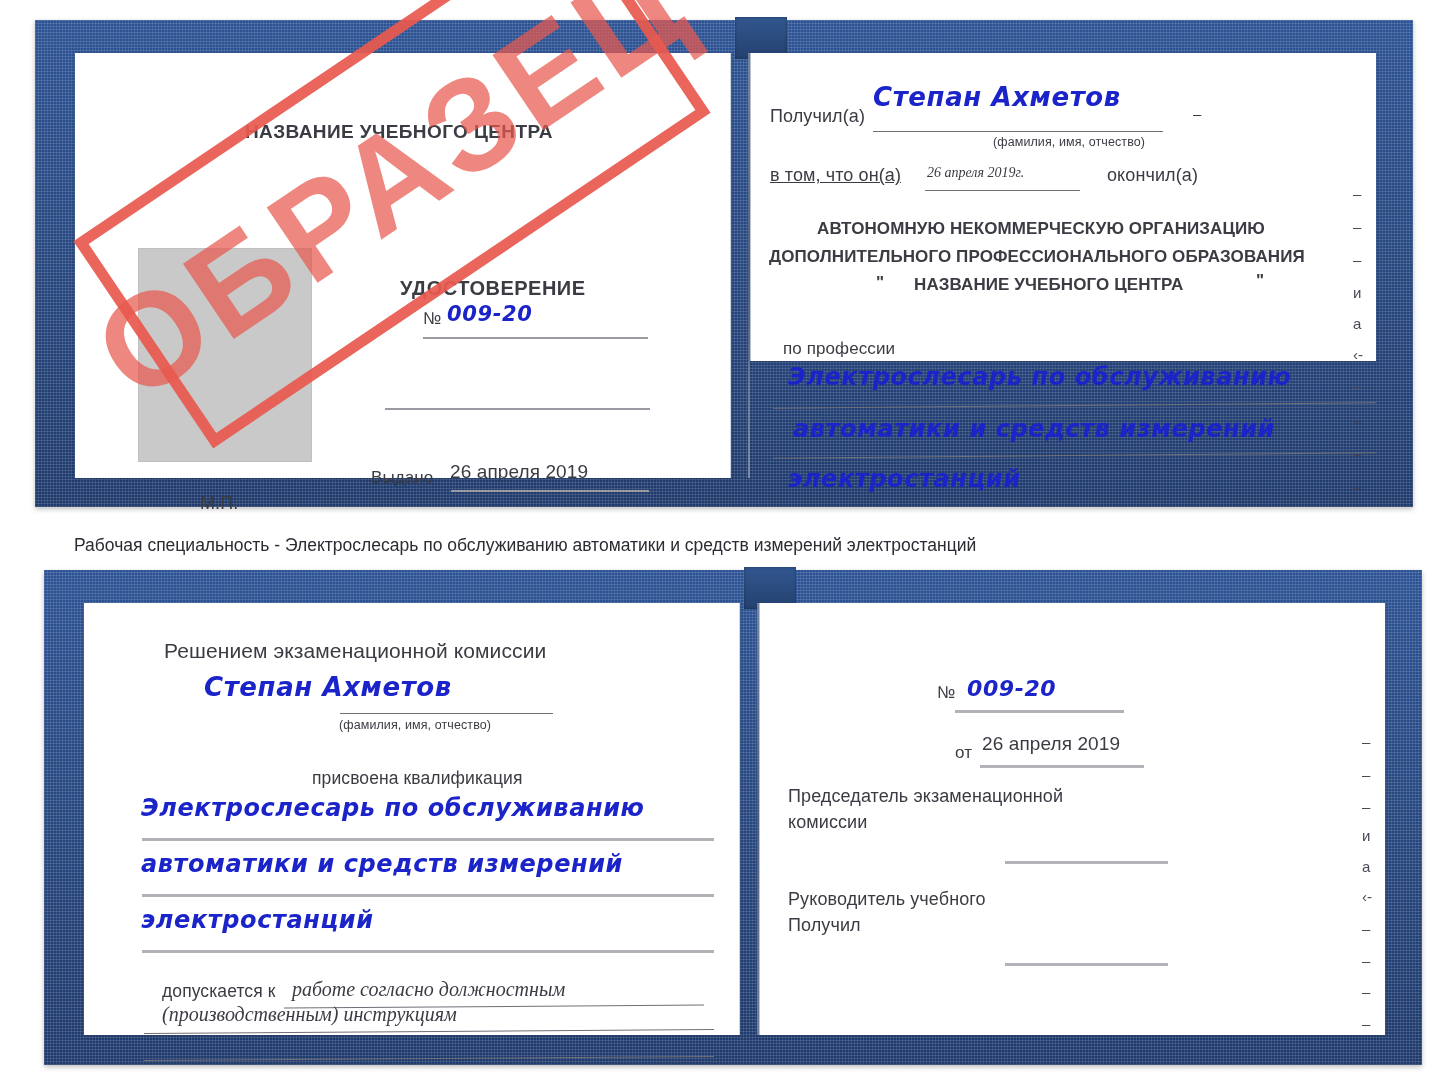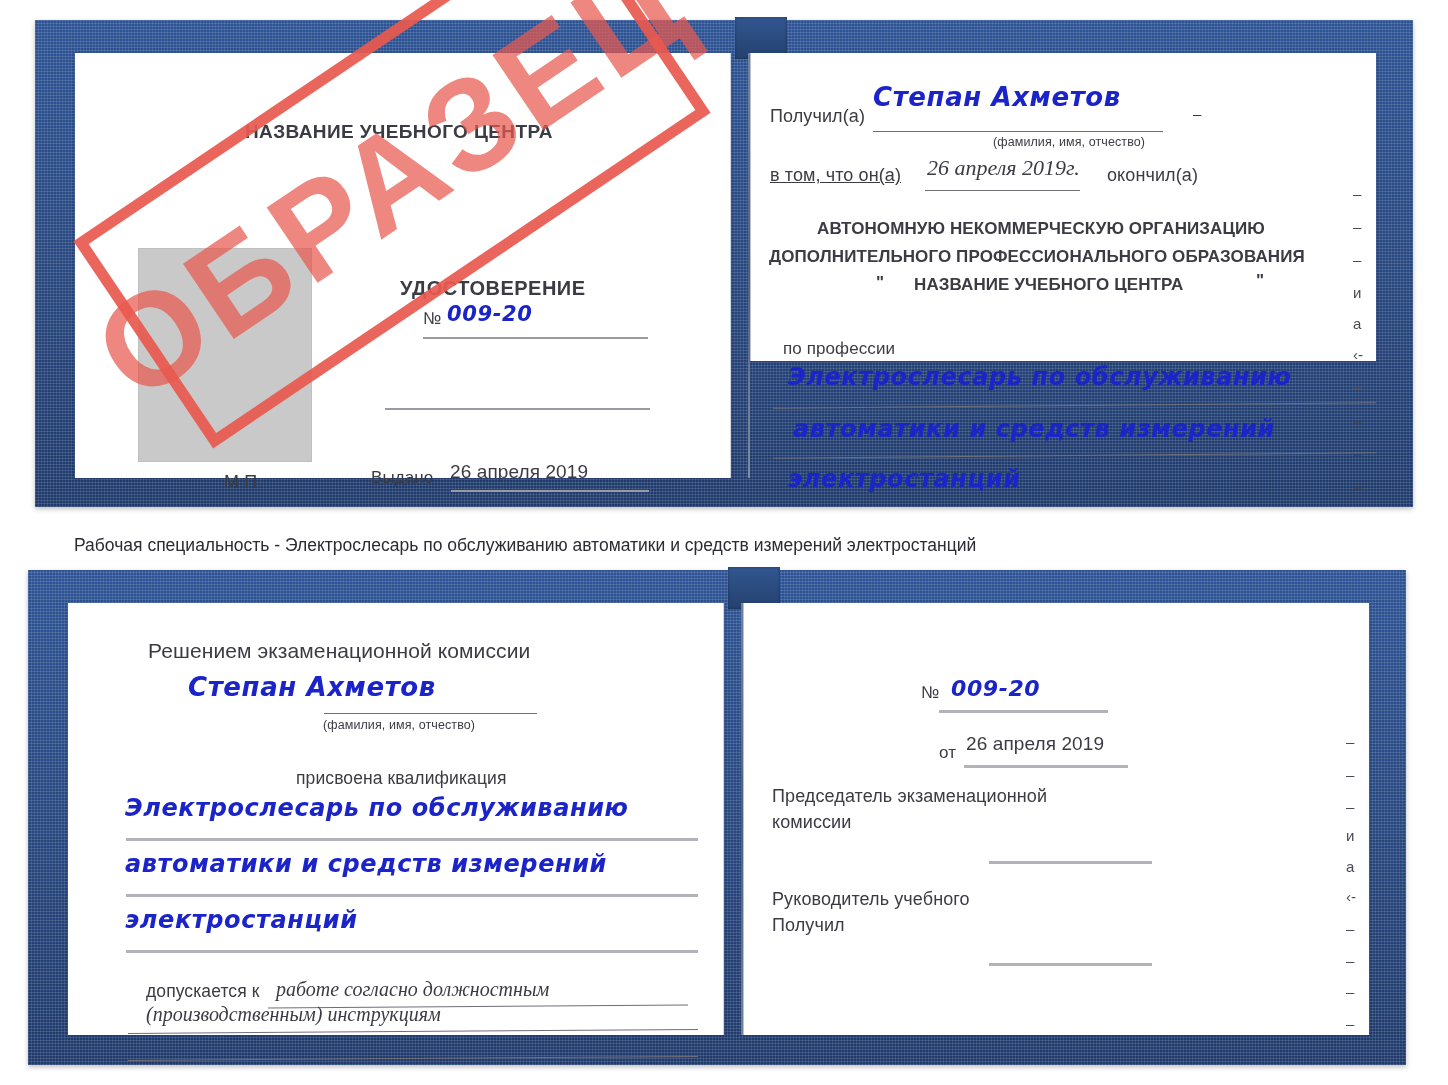--- a/index.html
+++ b/index.html
@@ -148,36 +148,36 @@
       <div class="t" style="left:348px; top:256px; font-size:17px;">№</div>
       <div class="hand" style="left:372px; top:249px; font-size:21px;">009-20</div>
       <div class="rule" style="left:348px; top:284px; width:225px;"></div>
 
       <div class="rule" style="left:310px; top:355px; width:265px;"></div>
 
       <div class="t" style="left:296px; top:415px; font-size:17px;">Выдано</div>
       <div class="t" style="left:375px; top:408px; font-size:19px;">26 апреля 2019</div>
       <div class="rule" style="left:376px; top:437px; width:198px;"></div>
 
-      <div class="t" style="left:125px; top:419px; font-size:18px;margin-left:24px;">М.П.</div>
+      <div class="t" style="left:125px; top:440px; font-size:18px;">М.П.</div>
     </div>
 
     <div class="spine-tab" style="left:700px; top:-3px; width:52px; height:42px;"></div>
     <div class="spine" style="left:713px; top:33px; height:425px;"></div>
 
     <div class="page right" style="left:715px; top:33px; width:625px; height:308px;">
 
       <div class="t" style="left:19px; top:53px; font-size:18px;">Получил(а)</div>
       <div class="hand" style="left:122px; top:29px; font-size:26px;">Степан Ахметов</div>
       <div class="rule dark" style="left:122px; top:78px; width:290px;"></div>
       <div class="t" style="left:242px; top:82px; font-size:12.5px;">(фамилия, имя, отчество)</div>
       <div class="t" style="left:442px; top:52px; font-size:15px;">–</div>
 
       <div class="t" style="left:19px; top:112px; font-size:18px;text-decoration:underline;">в том, что он(а)</div>
-      <div class="hand-serif" style="left:176px; top:102px; font-size:22px;">26 апреля 2019г.</div>
+      <div class="hand-serif" style="left:176px; top:112px; font-size:14px;">26 апреля 2019г.</div>
       <div class="rule dark" style="left:174px; top:137px; width:155px;"></div>
       <div class="t" style="left:356px; top:112px; font-size:18px;">окончил(а)</div>
 
       <div class="t" style="left:66px; top:166px; font-size:17px; font-weight:700;">АВТОНОМНУЮ НЕКОММЕРЧЕСКУЮ ОРГАНИЗАЦИЮ</div>
       <div class="t" style="left:18px; top:194px; font-size:17px; font-weight:700;">ДОПОЛНИТЕЛЬНОГО ПРОФЕССИОНАЛЬНОГО ОБРАЗОВАНИЯ</div>
       <div class="t" style="left:125px; top:220px; font-size:17px; font-weight:700;">"</div>
       <div class="t" style="left:163px; top:222px; font-size:17px; font-weight:700;">НАЗВАНИЕ УЧЕБНОГО ЦЕНТРА</div>
       <div class="t" style="left:505px; top:218px; font-size:17px; font-weight:700;">"</div>
 
       <div class="t" style="left:32px; top:286px; font-size:17px;">по профессии</div>
@@ -204,21 +204,21 @@
   </div>
 </div>
 
 <div class="stamp" style="left:92px; top:52px; width:600px; height:250px; transform-origin:center center;">
   <div class="stamp-frame"></div>
   <div class="stamp-text">ОБРАЗЕЦ</div>
 </div>
 
 <div class="caption" style="left:74px; top:533px;">Рабочая специальность - Электрослесарь по обслуживанию автоматики и средств измерений электростанций</div>
 
-<div class="cert" style="left:28px; top:570px; width:1378px; height:495px;">
+<div class="cert" style="left:44px; top:570px; width:1378px; height:495px;">
   <div class="cert-inner">
 
     <div class="page left" style="left:40px; top:33px; width:655px; height:432px;">
 
       <div class="t" style="left:80px; top:36px; font-size:21px;">Решением экзаменационной комиссии</div>
 
       <div class="hand" style="left:120px; top:69px; font-size:26px;">Степан Ахметов</div>
       <div class="rule dark" style="left:256px; top:110px; width:213px;"></div>
       <div class="t" style="left:255px; top:115px; font-size:12.5px;">(фамилия, имя, отчество)</div>
 

